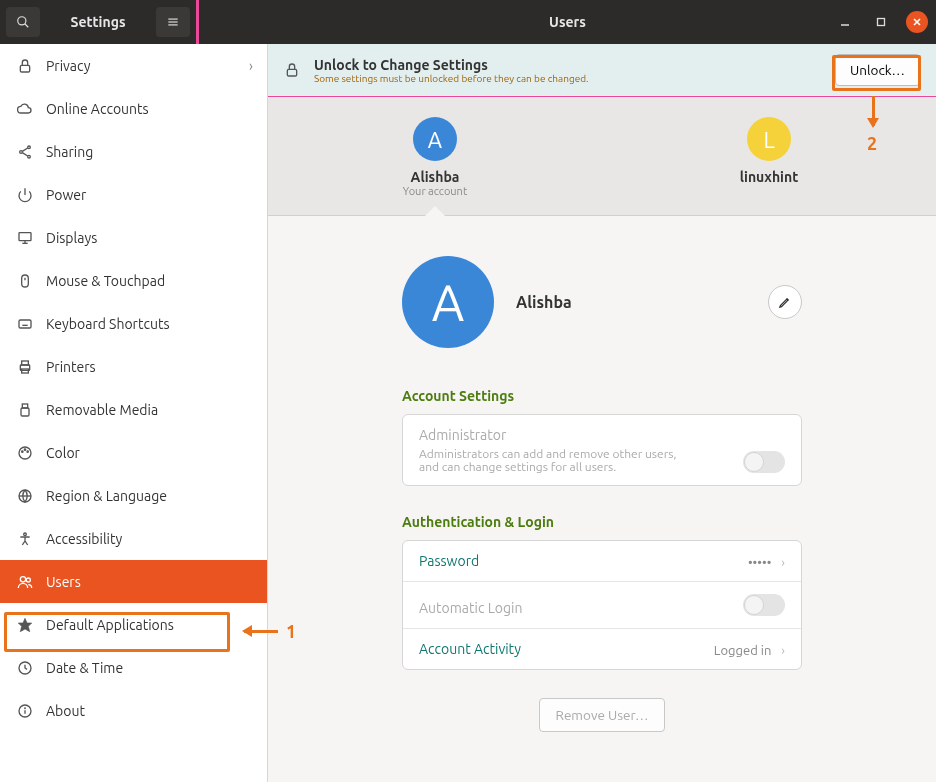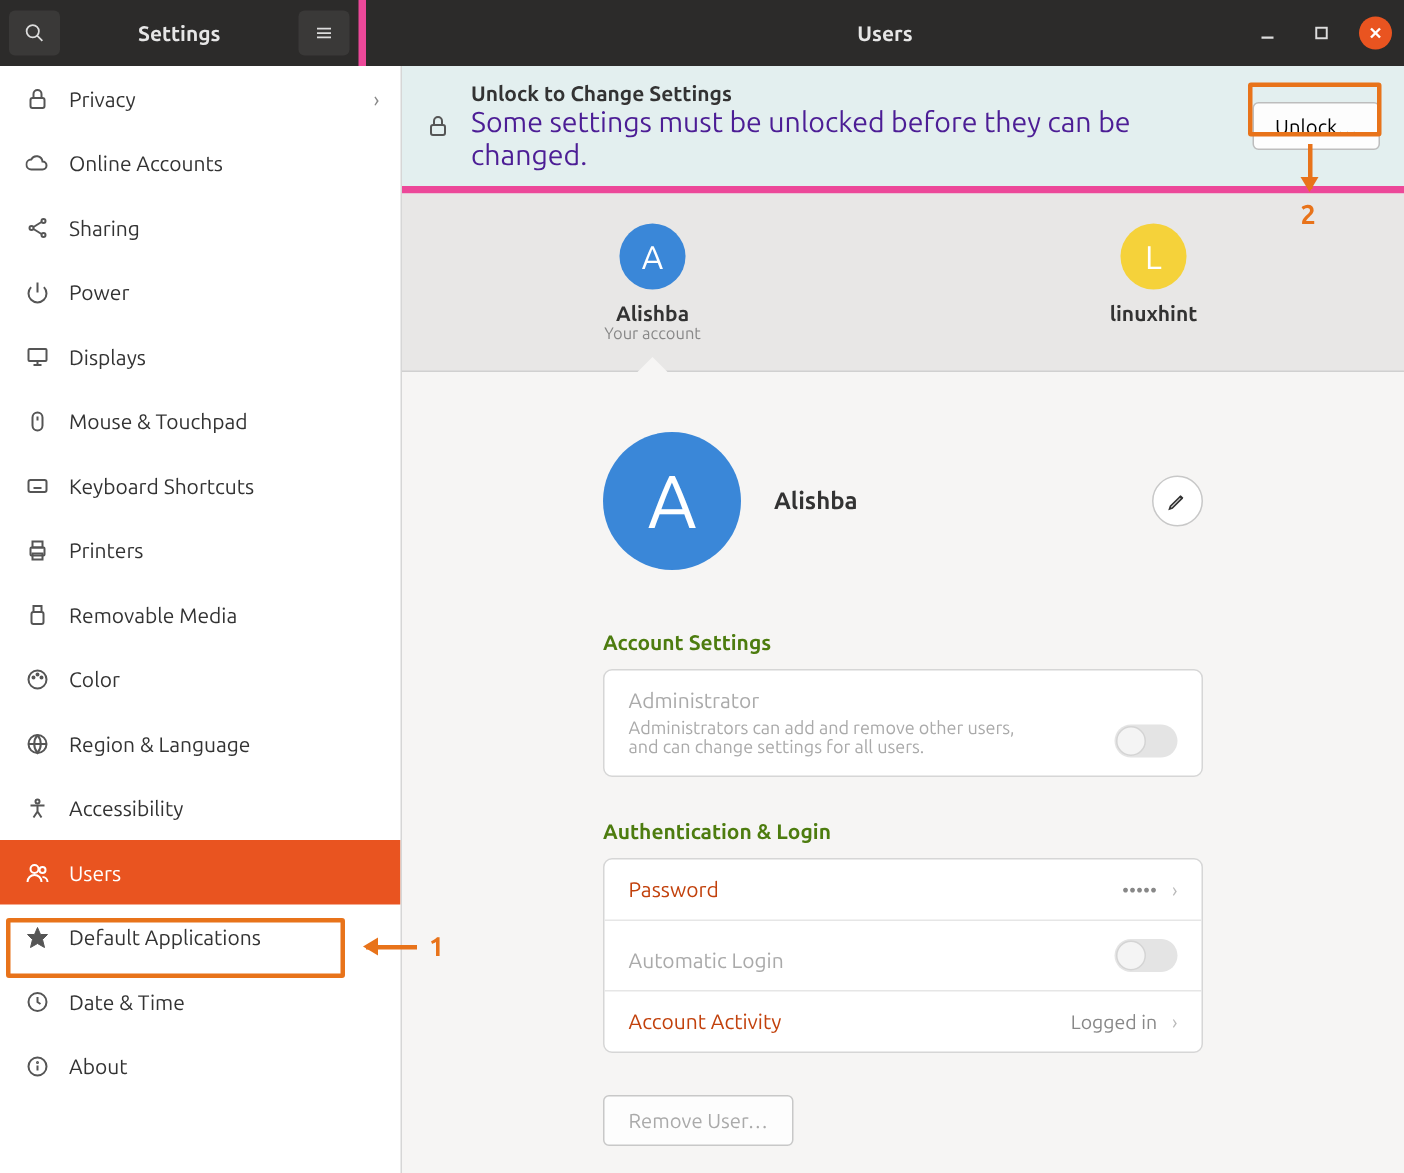--- a/index.html
+++ b/index.html
@@ -1,20 +1,20 @@
 <!DOCTYPE html>
 <html><head>
 <meta charset="utf-8">
 <style>
 * { box-sizing: border-box; margin: 0; padding: 0; font-family: Ubuntu, Cantarell, "Segoe UI", sans-serif; }
 body { width: 936px; height: 782px; background: #fff; overflow: hidden; position: relative; }
 
 
 .titlebar { display: flex; height: 44px; background: #2c2b2a; color: #e6e6e6; }
-.titlebar-left { width: 244px; display: flex; align-items: center; border-right: 5px solid #ec4899; }
+.titlebar-left { width: 199px; display: flex; align-items: center; border-right: 3px solid #ec4899; }
 .titlebar-right { flex: 1; display: flex; align-items: center; justify-content: center; position: relative; }
 .tb-btn { width: 34px; height: 30px; margin: 0 3px; display: flex; align-items: center; justify-content: center; border-radius: 4px; background: #3a3938; color: #ddd; }
 .tb-btn.first { margin-left: 6px; }
 .tb-title { font-weight: 700; font-size: 14px; flex: 1; text-align: center; }
 .window-controls { position: absolute; right: 8px; display: flex; gap: 14px; align-items: center; }
 .wc { width: 22px; height: 22px; border-radius: 50%; display: flex; align-items: center; justify-content: center; color: #ddd; font-size: 12px; }
 .wc svg { width: 10px; height: 10px; }
 .wc.close { background: #e95420; color: #fff; }
 
 
@@ -23,25 +23,25 @@
 .content { flex: 1; background: #f6f5f4; display: flex; flex-direction: column; overflow: hidden; }
 
 
 .side-item { display: flex; align-items: center; height: 43px; padding: 0 14px; font-size: 14px; color: #333; cursor: pointer; }
 .side-item .icon { width: 22px; margin-right: 10px; color: #555; display: flex; align-items: center; justify-content: center; }
 .side-item .chev { margin-left: auto; color: #888; }
 .side-item.active { background: #e95420; color: #fff; }
 .side-item.active .icon { color: #fff; }
 
 
-.infobar { background: #e3efef; border-bottom: 5px solid #ec4899; display: flex; align-items: center; padding: 10px 16px; gap: 14px; }
+.infobar { background: #e3efef; border-bottom: 1px solid #ec4899; display: flex; align-items: center; padding: 10px 16px; gap: 14px; }
 .infobar .lock { color: #555; }
 .infobar-text { flex: 1; }
 .infobar-title { font-weight: 700; font-size: 14px; color: #333; }
-.infobar-sub { font-size: 19px; color: #4c1d95; }
+.infobar-sub { font-size: 10px; color: #a16207; }
 .unlock-btn { background: #fdfdfd; border: 1px solid #bdbdbd; border-radius: 4px; padding: 7px 14px; font-size: 13.5px; cursor: pointer; }
 
 
 .user-tabs { background: #e8e7e6; padding: 20px 0 0 0; display: flex; justify-content: space-around; border-bottom: 1px solid #d0d0d0; }
 .user-tab { text-align: center; padding-bottom: 18px; position: relative; cursor: pointer; width: 180px; }
 .user-tab .avatar { width: 44px; height: 44px; border-radius: 50%; margin: 0 auto 8px; display: flex; align-items: center; justify-content: center; color: #fff; font-size: 22px; font-weight: 400; }
 .user-tab.selected::after { content: ""; position: absolute; bottom: -1px; left: 50%; transform: translateX(-50%); border: 10px solid transparent; border-bottom-color: #f6f5f4; }
 .ut-name { font-weight: 700; font-size: 14px; color: #333; }
 .ut-sub { font-size: 11px; color: #888; }
 .av-blue { background: #3a87d8; }
@@ -53,29 +53,29 @@
 .account-header { display: flex; align-items: center; gap: 22px; margin-bottom: 40px; position: relative; }
 .big-avatar { width: 92px; height: 92px; border-radius: 50%; background: #3a87d8; color: #fff; display: flex; align-items: center; justify-content: center; font-size: 50px; }
 .acct-name { font-weight: 700; font-size: 16px; color: #333; }
 .edit-btn { margin-left: auto; width: 34px; height: 34px; border-radius: 50%; border: 1px solid #c8c8c8; background: #fff; display: flex; align-items: center; justify-content: center; cursor: pointer; }
 .edit-btn svg { width: 14px; height: 14px; }
 
 .section-title { font-weight: 700; font-size: 14px; color: #4d7c0f; margin-bottom: 10px; }
 .panel { background: #fff; border: 1px solid #d6d6d6; border-radius: 6px; margin-bottom: 28px; }
 .panel-row { padding: 12px 16px; display: flex; align-items: flex-end; }
 .panel-row + .panel-row { border-top: 1px solid #e6e6e6; gap: 40px; }
-.row-label { font-size: 14px; color: #c2410c; }
+.row-label { font-size: 14px; color: #0f766e; }
 .row-label.disabled, .row-sub.disabled { color: #aaa; }
 .row-sub { font-size: 12px; color: #aaa; margin-top: 4px; max-width: 280px; }
 .row-right { margin-left: auto; display: flex; align-items: center; gap: 10px; color: #888; font-size: 13px; }
 .toggle { width: 42px; height: 22px; border-radius: 11px; background: #e4e4e4; position: relative; }
 .toggle::after { content: ""; position: absolute; width: 18px; height: 18px; background: #f4f4f4; border: 1px solid #d4d4d4; border-radius: 50%; top: 1px; left: 1px; }
 .chev-r { color: #bbb; }
 
-.remove-row { display: flex; justify-content: flex-start; padding-right: 0; }
+.remove-row { display: flex; justify-content: center; padding-right: 0; }
 .remove-btn { background: #fdfdfd; border: 1px solid #c8c8c8; border-radius: 4px; padding: 8px 16px; font-size: 13.5px; color: #aaa; cursor: default; }
 
 
 .anno { position: absolute; color: #e8731a; font-weight: 700; font-size: 18px; pointer-events: none; }
 .highlight-box { position: absolute; border: 3px solid #e8731a; pointer-events: none; border-radius: 2px; }
 .arrow { position: absolute; pointer-events: none; }
 .arrow-h { width: 34px; height: 3px; background: #e8731a; }
 .arrow-h::before { content: ""; position: absolute; left: -8px; top: -5px; border: 6px solid transparent; border-right: 10px solid #e8731a; }
 .arrow-v { width: 3px; height: 30px; background: #e8731a; }
 .arrow-v::before { content: ""; position: absolute; bottom: -8px; left: -5px; border: 6px solid transparent; border-top: 10px solid #e8731a; }

